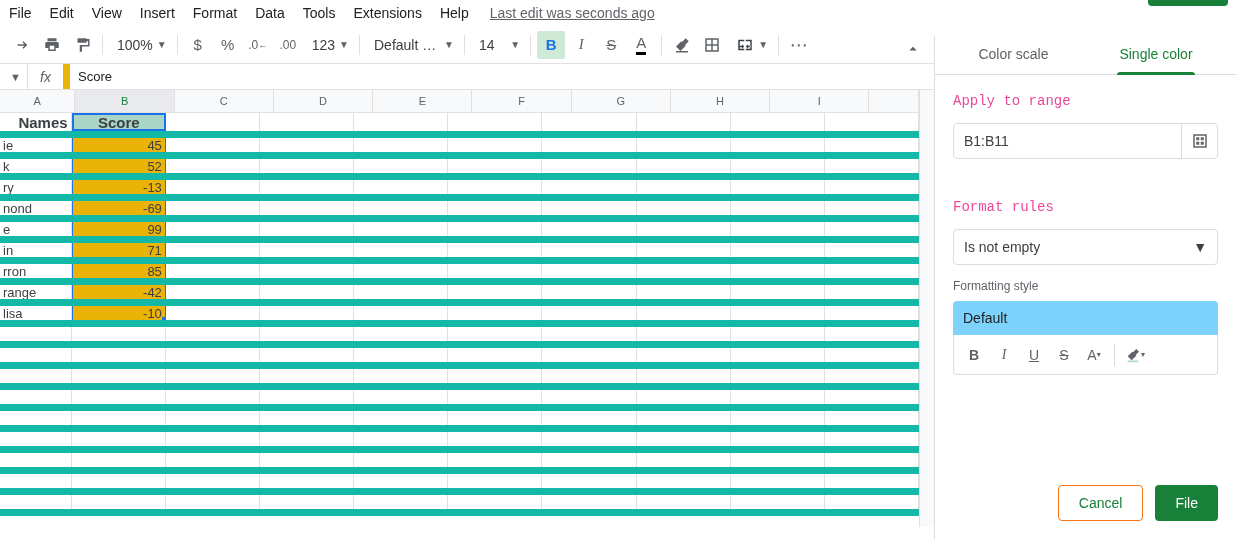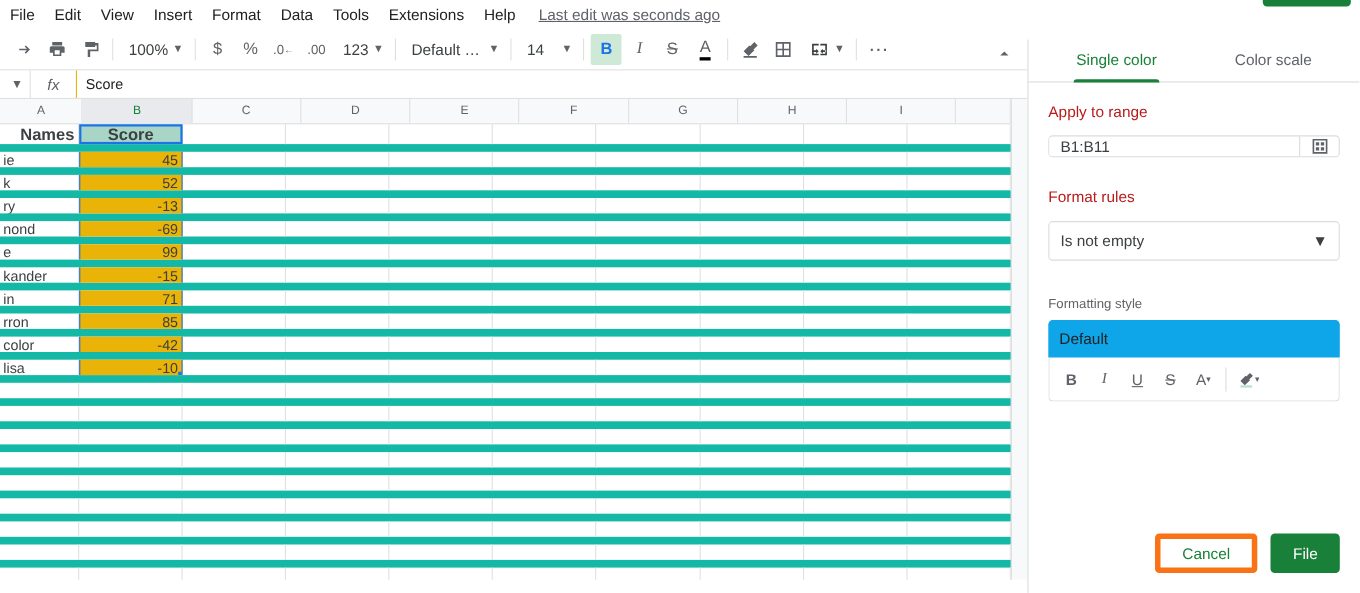--- a/index.html
+++ b/index.html
@@ -12,21 +12,21 @@
 .tbtn svg { width: 18px; height: 18px; }
 .tsep { width: 1px; height: 20px; background: #e0e0e0; margin: 0 4px; }
 .tdrop { display: flex; align-items: center; height: 26px; padding: 0 4px 0 8px; gap: 4px; cursor: pointer; color: #3c4043; font-size: 14px; }
 .tdrop .caret { font-size: 10px; color: #5f6368; }
 .tbtn.active { background: #ceead6; color: #1a73e8; }
 .bold-btn { font-weight: bold; font-size: 15px; color: #188038; }
 .text-color-underline { border-bottom: 3px solid #000; padding-bottom: 1px; }
 .more-dots { font-size: 18px; letter-spacing: 1px; }
 .formula-bar { display: flex; align-items: center; height: 26px; border-bottom: 1px solid #e0e0e0; }
 .name-box { width: 28px; display: flex; align-items: center; justify-content: flex-end; padding-right: 6px; color: #5f6368; font-size: 11px; border-right: 1px solid #e0e0e0; height: 100%; }
-.fx-label { width: 42px; display: flex; align-items: center; justify-content: center; font-style: italic; color: #5f6368; height: 100%; border-right: 1px solid #eab308; font-size: 14px; }
+.fx-label { width: 42px; display: flex; align-items: center; justify-content: center; font-style: italic; color: #5f6368; height: 100%; border-right: 7px solid #eab308; font-size: 14px; }
 .fx-input { flex: 1; padding: 0 8px; font-size: 13px; color: #202124; }
 .sheet-area { display: flex; position: absolute; top: 90px; left: 0; right: 302px; bottom: 12px; }
 .grid { position: relative; overflow: hidden; flex: 1; }
 .col-headers { display: flex; height: 23px; background: #f8f9fa; border-bottom: 1px solid #e0e0e0; }
 .ch { border-right: 1px solid #e0e0e0; display: flex; align-items: center; justify-content: center; font-size: 11px; color: #5f6368; }
 .ch.a { width: 76px; }
 .ch.b { width: 100px; background: #e8eaed; color: #188038; }
 .ch.std { width: 100px; }
 .row { display: flex; height: 21px; border-bottom: 7px solid #14b8a6; }
 .row.header-row { height: 25px; }
@@ -43,32 +43,32 @@
 .vscroll-area { width: 15px; background: #f8f9fa; border-left: 1px solid #e0e0e0; position: relative; }
 .side-panel { position: absolute; top: 36px; right: 0; width: 302px; bottom: 0; border-left: 1px solid #dadce0; background: #fff; display: flex; flex-direction: column; }
 .side-header { display: flex; align-items: center; justify-content: space-between; padding: 14px 18px 10px; }
 .side-title { font-size: 16px; color: #3c4043; }
 .close-x { cursor: pointer; color: #5f6368; font-size: 16px; }
 .side-tabs { display: flex; justify-content: space-around; border-bottom: 1px solid #dadce0; padding: 0 8px; }
 .side-tab { padding: 10px 6px 12px; font-size: 14px; color: #5f6368; cursor: pointer; position: relative; }
 .side-tab.active { color: #188038; }
 .side-tab.active::after { content: ''; position: absolute; left: 4px; right: 4px; bottom: -1px; height: 3px; background: #188038; border-radius: 3px 3px 0 0; }
 .side-body { padding: 18px 18px 0; overflow-y: auto; flex: 1; }
-.sec-label { font-size: 14px; color: #b91c1c; margin-bottom: 14px; }
+.sec-label { font-size: 14px; color: #ec4899; margin-bottom: 14px; font-family: Liberation Mono, monospace; }
 .sec-sublabel { font-size: 12px; color: #5f6368; margin-bottom: 8px; }
-.range-box { display: flex; align-items: center; border: 1px solid #dadce0; border-radius: 4px; height: 20px; margin-bottom: 28px; }
+.range-box { display: flex; align-items: center; border: 1px solid #dadce0; border-radius: 4px; height: 36px; margin-bottom: 40px; }
 .range-input { flex: 1; border: none; padding: 0 10px; font-size: 14px; color: #3c4043; outline: none; }
 .range-icon { width: 36px; display: flex; align-items: center; justify-content: center; color: #5f6368; border-left: 1px solid #dadce0; height: 100%; }
-.select-box { display: flex; align-items: center; justify-content: space-between; border: 1px solid #dadce0; border-radius: 4px; height: 36px; padding: 0 10px; font-size: 14px; color: #3c4043; cursor: pointer; margin-bottom: 32px; }
-.style-preview { background: #0ea5e9; border-radius: 4px 4px 0 0; height: 34px; display: flex; align-items: center; padding: 0 10px; font-size: 14px; color: #202124; }
+.select-box { display: flex; align-items: center; justify-content: space-between; border: 1px solid #dadce0; border-radius: 4px; height: 36px; padding: 0 10px; font-size: 14px; color: #3c4043; cursor: pointer; margin-bottom: 14px; }
+.style-preview { background: #7dd3fc; border-radius: 4px 4px 0 0; height: 34px; display: flex; align-items: center; padding: 0 10px; font-size: 14px; color: #202124; }
 .style-tools { display: flex; align-items: center; border: 1px solid #dadce0; border-top: none; border-radius: 0 0 4px 4px; height: 40px; padding: 0 6px; gap: 2px; }
 .stbtn { width: 28px; height: 28px; display: flex; align-items: center; justify-content: center; cursor: pointer; color: #5f6368; font-size: 14px; }
 .side-footer { display: flex; justify-content: flex-end; gap: 12px; padding: 18px; }
 .btn { height: 36px; padding: 0 20px; border-radius: 4px; font-size: 14px; cursor: pointer; display: flex; align-items: center; border: none; }
-.btn.cancel { background: #fff; border: 5px solid #f97316; color: #188038; }
+.btn.cancel { background: #fff; border: 1px solid #f97316; color: #188038; }
 .btn.done { background: #188038; color: #fff; font-weight: 500; }
 .collapse-caret { position: absolute; top: 40px; right: 314px; color: #5f6368; cursor: pointer; }
 .green-btn-top { position: absolute; top: -6px; right: 8px; width: 80px; height: 12px; background: #188038; border-radius: 0 0 4px 4px; }
 </style>
 </head>
 <body>
 
 <div class="green-btn-top"></div>
 
 <div class="menubar">
@@ -242,32 +242,20 @@
           <div class="cell std"></div>
           <div class="cell std"></div>
           <div class="cell std"></div>
           <div class="cell std"></div>
           <div class="cell std"></div>
           <div class="cell std"></div>
           <div class="cell std"></div>
           <div class="cell std"></div>
         </div>
         <div class="row">
-          <div class="cell a">kander</div>
-          <div class="cell b col-b-selected">-15</div>
-          <div class="cell std"></div>
-          <div class="cell std"></div>
-          <div class="cell std"></div>
-          <div class="cell std"></div>
-          <div class="cell std"></div>
-          <div class="cell std"></div>
-          <div class="cell std"></div>
-          <div class="cell std"></div>
-        </div>
-        <div class="row">
           <div class="cell a">in</div>
           <div class="cell b col-b-selected">71</div>
           <div class="cell std"></div>
           <div class="cell std"></div>
           <div class="cell std"></div>
           <div class="cell std"></div>
           <div class="cell std"></div>
           <div class="cell std"></div>
           <div class="cell std"></div>
           <div class="cell std"></div>
@@ -278,21 +266,21 @@
           <div class="cell std"></div>
           <div class="cell std"></div>
           <div class="cell std"></div>
           <div class="cell std"></div>
           <div class="cell std"></div>
           <div class="cell std"></div>
           <div class="cell std"></div>
           <div class="cell std"></div>
         </div>
         <div class="row">
-          <div class="cell a">color</div>
+          <div class="cell a">range</div>
           <div class="cell b col-b-selected">-42</div>
           <div class="cell std"></div>
           <div class="cell std"></div>
           <div class="cell std"></div>
           <div class="cell std"></div>
           <div class="cell std"></div>
           <div class="cell std"></div>
           <div class="cell std"></div>
           <div class="cell std"></div>
         </div>
@@ -416,22 +404,22 @@
           <div class="cell std"></div>
           <div class="cell std"></div>
         </div>
       </div>
   </div>
   <div class="vscroll-area"></div>
 </div>
 
 <div class="side-panel">
   <div class="side-tabs">
+    <div class="side-tab">Color scale</div>
     <div class="side-tab active">Single color</div>
-    <div class="side-tab">Color scale</div>
   </div>
   <div class="side-body">
     <div class="sec-label">Apply to range</div>
     <div class="range-box">
       <input class="range-input" value="B1:B11" style="">
       <div class="range-icon">
           <svg width="18" height="18" viewBox="0 0 24 24">
             <path fill="currentColor" d="M3 3h18v18H3zm2 2v14h14V5zm2 2h4v4H7zm6 0h4v4h-4zM7 13h4v4H7zm6 0h4v4h-4z"></path>
           </svg>
         </div>

